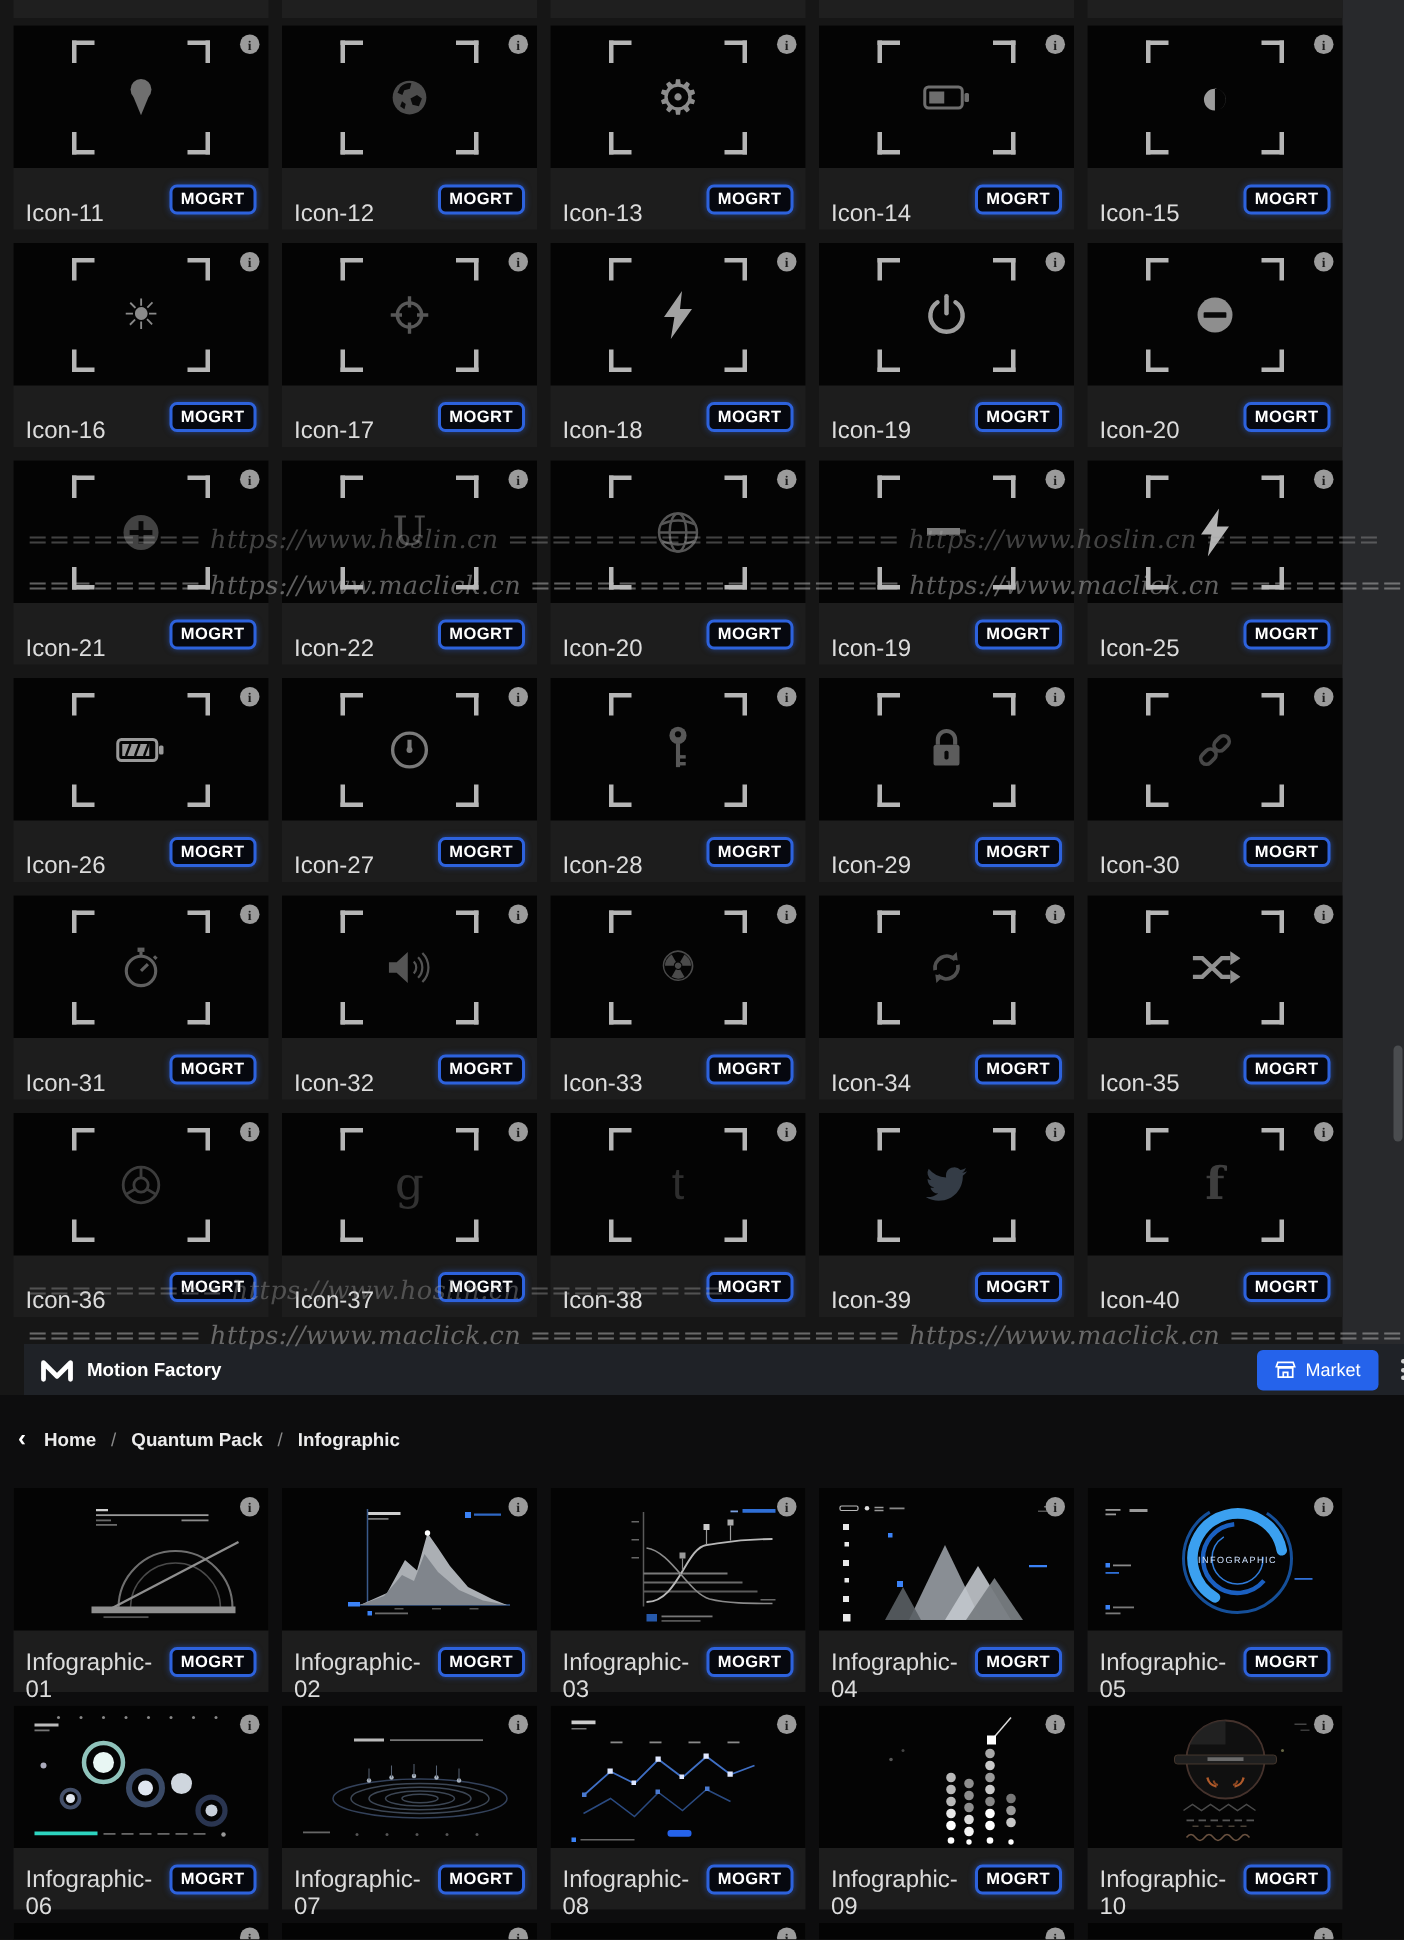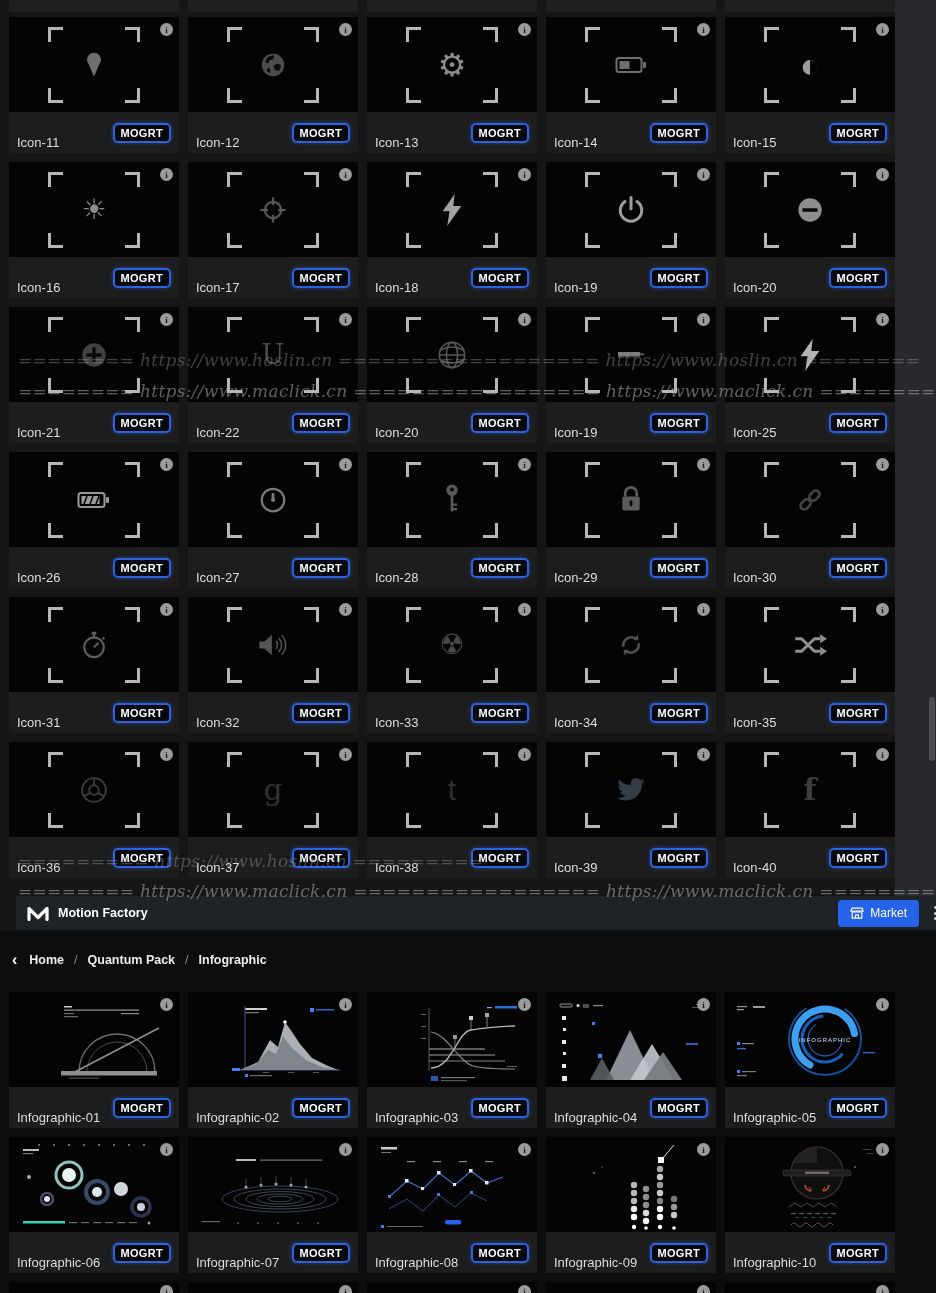--- a/index.html
+++ b/index.html
@@ -22,21 +22,21 @@
   .c-tr{top:10px;right:39px;border-top:3px solid #b6b6b6;border-right:3px solid #b6b6b6;}
   .c-bl{bottom:9px;left:39px;border-bottom:3px solid #b6b6b6;border-left:3px solid #b6b6b6;}
   .c-br{bottom:9px;right:39px;border-bottom:3px solid #b6b6b6;border-right:3px solid #b6b6b6;}
   .info-btn{position:absolute;top:6px;right:6px;width:13px;height:13px;border-radius:50%;
             background:#9b9b9b;color:#1c1c1c;font:bold 9px "Liberation Serif",serif;
             display:flex;align-items:center;justify-content:center;cursor:pointer;}
   .icon-slot{position:absolute;inset:0;display:flex;align-items:center;justify-content:center;}
   .icon-slot .tglyph{line-height:1;display:block;}
   .card-bar{height:41px;display:flex;align-items:center;justify-content:space-between;
             padding:0 8px;box-sizing:border-box;}
-  .card-label{color:#dcdcdc;font-size:13px;margin-top:20px;}
+  .card-label{color:#dcdcdc;font-size:16px;margin-top:20px;}
   .mogrt{color:#fff;font-weight:bold;font-size:11px;letter-spacing:.3px;border:2px solid #2d62dd;
          border-radius:5px;padding:2px 6px;background:#06080f;box-shadow:0 0 4px rgba(45,98,221,.55);
          font-family:"Liberation Sans",sans-serif;cursor:pointer;}
 
   
   .wm{position:absolute;left:0;width:936px;padding:0 18px;box-sizing:border-box;display:flex;
       justify-content:space-between;white-space:nowrap;pointer-events:none;z-index:40;
       font-family:"DejaVu Serif",serif;font-style:italic;font-size:17px;letter-spacing:.3px;}
   .wm-hoslin{color:rgba(168,168,168,.38);}
   .wm-maclick{color:rgba(188,188,188,.5);}

